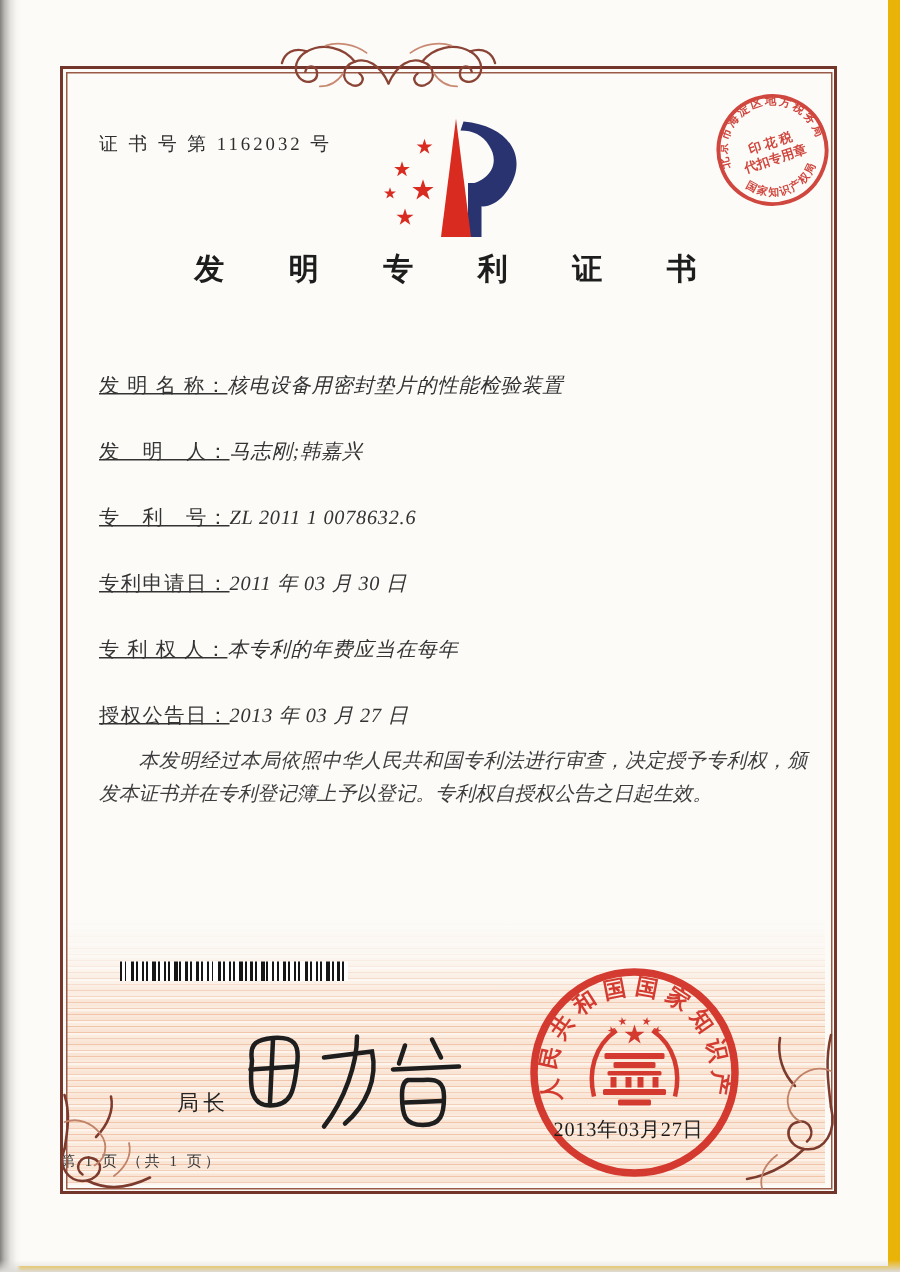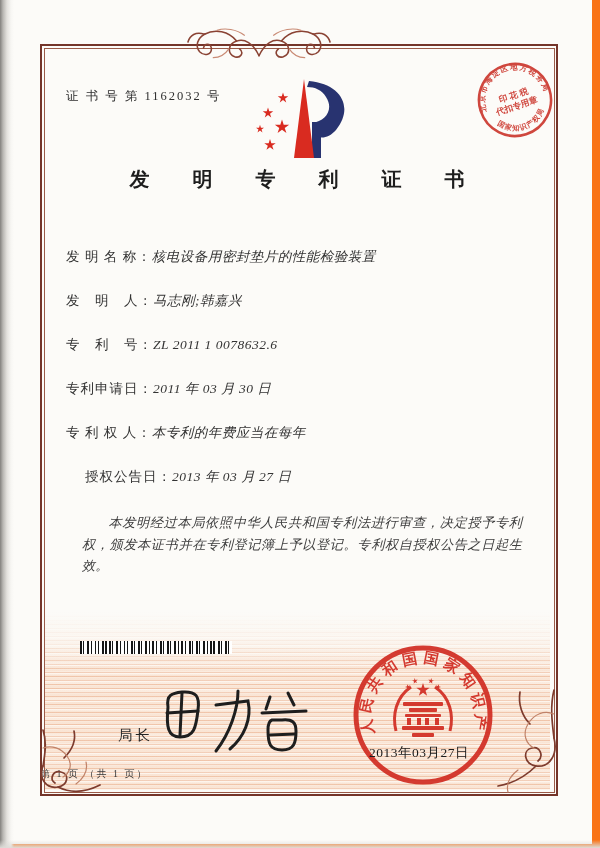--- a/index.html
+++ b/index.html
@@ -1,16 +1,16 @@
 <!DOCTYPE html>
 <html><head>
 <meta charset="utf-8">
 <style>
   html,body{margin:0;padding:0;}
-  .scene{position:relative;width:600px;height:848px;background:#f97316;overflow:hidden;
+  .scene{position:relative;width:600px;height:848px;background:#eab308;overflow:hidden;
          font-family:"Liberation Serif","DejaVu Serif",serif;}
   
   .scan-edge-left{position:absolute;left:0;top:0;width:14px;height:100%;
     background:linear-gradient(90deg,#83817e 0,#b9b7b3 3px,#e4e2de 7px,#f7f6f3 11px,rgba(255,255,255,0) 14px);}
   .scan-edge-bottom{position:absolute;left:0;bottom:0;width:100%;height:8px;
     background:linear-gradient(180deg,rgba(255,255,255,0),#dedcd8);}
   .paper{position:absolute;left:10px;top:0;right:8px;bottom:4px;background:#fcfbf8;}
 
   
   .frame{position:absolute;left:40px;top:44px;width:514px;height:748px;
@@ -26,27 +26,27 @@
   .guilloche::after{content:"";position:absolute;left:0;top:0;width:100%;height:60px;
     background:linear-gradient(180deg,#fcfbf8 0,rgba(252,251,248,.75) 45%,rgba(252,251,248,0) 100%);}
 
   .cert-number{position:absolute;left:66px;top:88px;font-size:12.5px;letter-spacing:2px;color:#2e2e2e;z-index:2;}
   .logo{position:absolute;left:252px;top:76px;width:100px;height:86px;z-index:2;}
   .title{position:absolute;left:40px;top:166px;width:514px;text-align:center;
     font-size:20px;font-weight:bold;color:#1d1d1d;letter-spacing:19px;text-indent:19px;z-index:2;}
 
   .fields{position:absolute;left:66px;top:248px;width:470px;z-index:2;}
   .field-row{position:absolute;left:0;font-size:13.5px;color:#333;white-space:nowrap;}
-  .field-row .lbl{letter-spacing:1px;}
+  .field-row .lbl{letter-spacing:1px;text-decoration:underline;}
   .field-row .val{letter-spacing:.5px;font-style:italic;}
-  .fr0{top:0;} .fr1{top:44px;} .fr2{top:88px;} .fr3{top:132px;} .fr4{top:176px;} .fr5{top:220px;margin-left:19px;}
+  .fr0{top:0;} .fr1{top:44px;} .fr2{top:88px;} .fr3{top:132px;} .fr4{top:176px;} .fr5{top:220px;}
 
   .body-text{position:absolute;left:66px;top:496px;width:472px;z-index:2;
     font-size:13.2px;line-height:21.6px;color:#3d3d3d;text-align:justify;font-style:italic;}
-  .body-text p{margin:16px;text-indent:2em;}
+  .body-text p{margin:0;text-indent:2em;}
 
   .barcode{position:absolute;left:80px;top:641px;width:152px;height:13px;z-index:2;
     background:repeating-linear-gradient(90deg,#161616 0 1.5px,#fff 1.5px 3px,#161616 3px 4.2px,#fff 4.2px 7px,#161616 7px 9.4px,#fff 9.4px 10.6px,#161616 10.6px 12px,#fff 12px 14.5px);}
 
   .signer{position:absolute;left:118px;top:726px;font-size:14.5px;letter-spacing:3px;color:#262626;z-index:2;}
   .signature{position:absolute;left:158px;top:688px;width:150px;height:72px;z-index:2;}
 
   .main-seal{position:absolute;left:351px;top:643px;width:144px;height:144px;z-index:5;opacity:.9;}
   .seal-date{position:absolute;left:369px;top:744px;font-size:13.5px;letter-spacing:.5px;color:#1c1c1c;z-index:6;white-space:nowrap;}
   .tax-seal{position:absolute;left:475px;top:60px;width:80px;height:80px;z-index:5;opacity:.85;}

